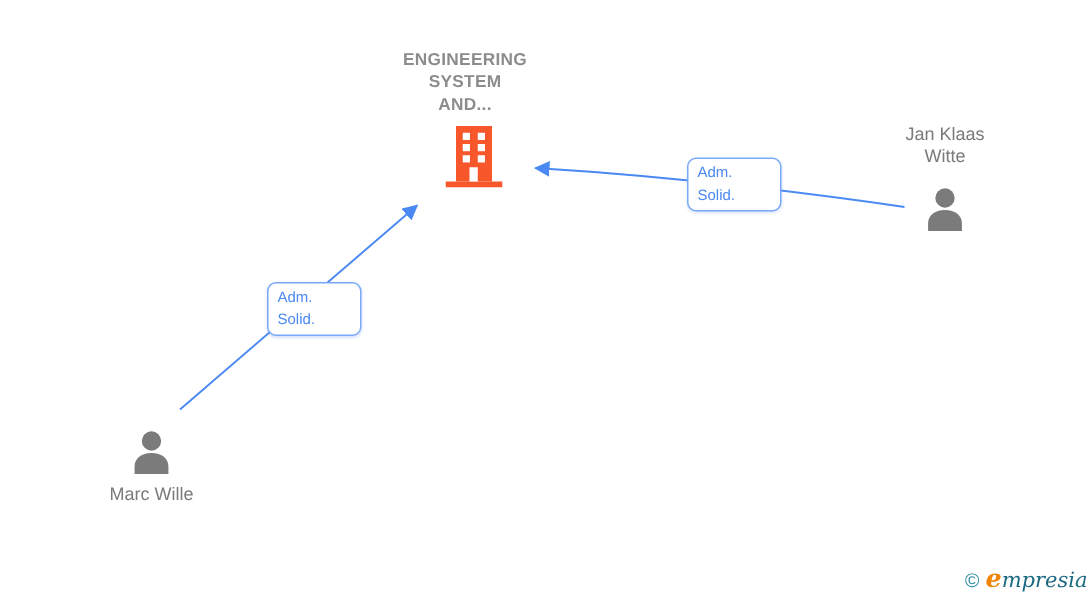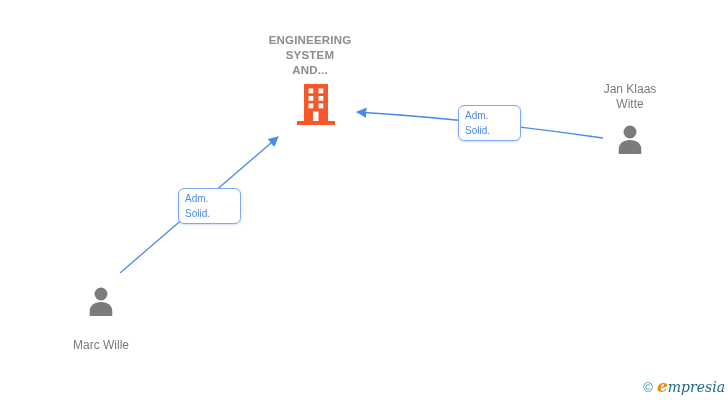--- a/index.html
+++ b/index.html
@@ -124,21 +124,21 @@
       <rect x="21.5" y="19.5" width="4.8" height="4.8" fill="#ffffff"></rect>
       <rect x="16" y="27.5" width="5.5" height="9.5" fill="#ffffff"></rect>
     </svg>
   </div>
 
   <div class="node" style="left:51px; top:287px; width:100px;">
     <svg width="26" height="29" viewBox="0 0 24 27">
       <circle cx="12" cy="6.5" r="6" fill="#7b7b7b"></circle>
       <path d="M12 14 C 5.6 14 1.5 17.6 1.5 22.3 L1.5 27 L22.5 27 L22.5 22.3 C22.5 17.6 18.4 14 12 14 z" fill="#7b7b7b"></path>
     </svg>
-    <div class="person-name" style="margin-top:22px;">Marc Wille</div>
+    <div class="person-name" style="margin-top:6px;">Marc Wille</div>
   </div>
 
   <div class="edge-label" style="left:458px; top:105px;">Adm.
 Solid.</div>
 
   <div class="edge-label" style="left:178px; top:188px;">Adm.
 Solid.</div>
 
   <div id="brand">
     <span class="copy">©</span>

